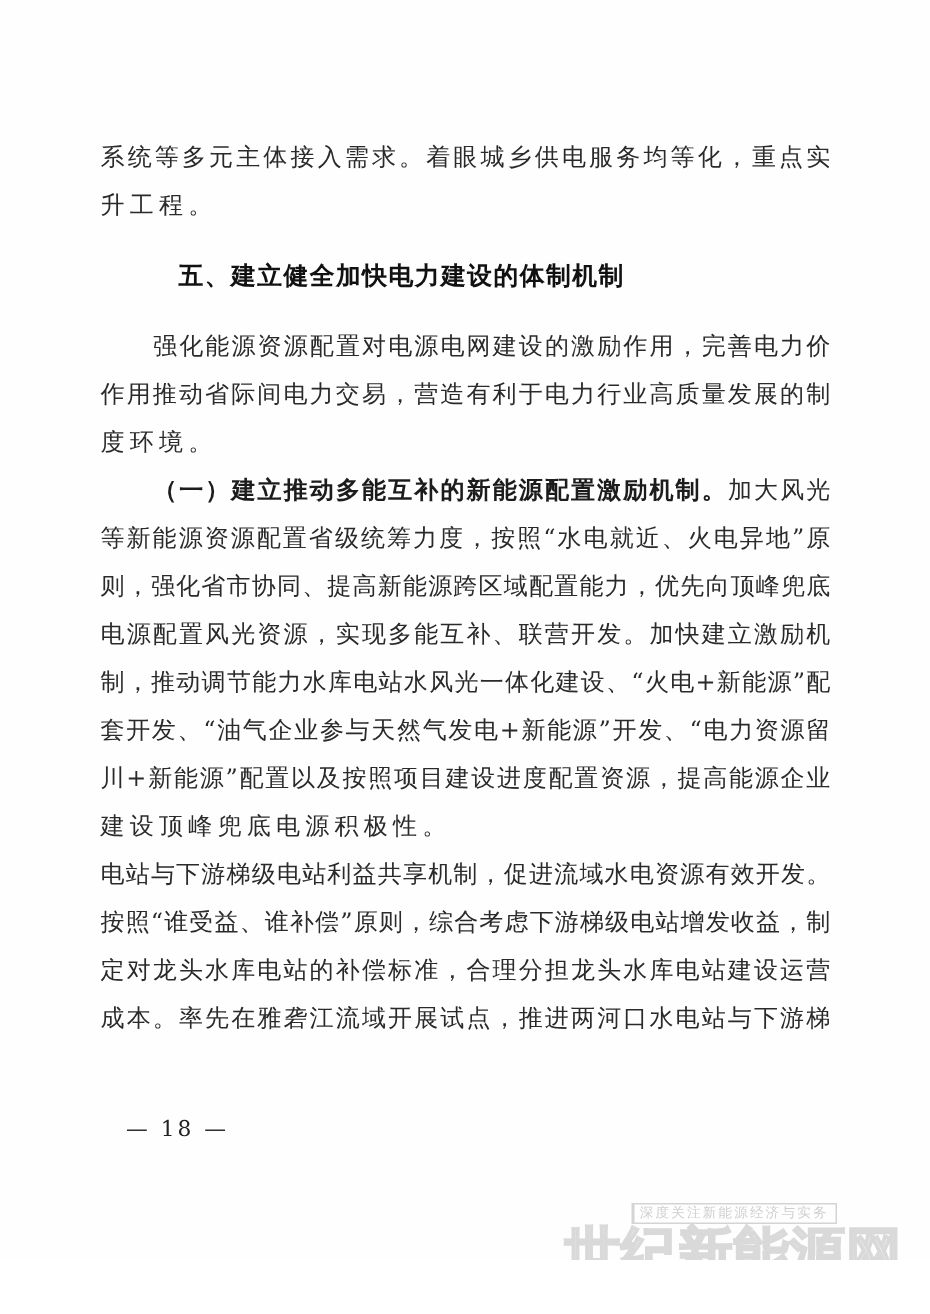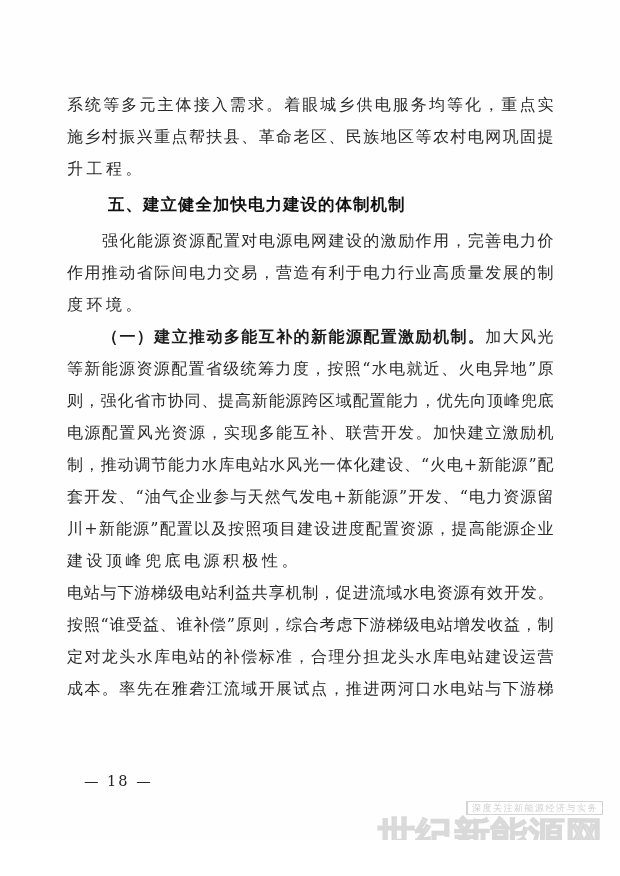--- a/index.html
+++ b/index.html
@@ -44,41 +44,41 @@
   .lead {
     font-weight: 700;
     color: #1c1c1c;
   }
   .heading {
     font-family: "DejaVu Sans", "Liberation Sans", sans-serif;
     font-size: 16.5px;
     font-weight: 700;
     line-height: 32px;
     height: 32px;
-    margin: 4px;
+    margin: 15px;
     padding-left: 37px;
     letter-spacing: 1px;
     color: #111111;
     text-align: left;
   }
   #page-number {
     position: absolute;
     left: 84px;
-    top: 771px;
+    top: 743px;
     font-size: 14.5px;
     line-height: 20px;
     letter-spacing: 2px;
     color: #222222;
   }
   #watermark {
     position: absolute;
     right: 17px;
     top: 796px;
     width: 228px;
-    text-align: right;
+    text-align: center;
     user-select: none;
   }
   .wm-tagline {
     display: inline-block;
     font-family: "DejaVu Sans", "Liberation Sans", sans-serif;
     font-size: 9px;
     line-height: 12px;
     letter-spacing: 1.5px;
     color: #cfcfcf;
     border: 1px solid #d4d4d4;
@@ -108,21 +108,20 @@
   }
 </style>
 </head>
 <body>
 
 <div id="page">
 
   <div id="body-text">
 
     <div class="tline">系统等多元主体接入需求。着眼城乡供电服务均等化，重点实</div>
-    <div class="tline">施乡村振兴重点帮扶县、革命老区、民族地区等农村电网巩固提</div>
     <div class="tline last">升工程。</div>
 
     <h2 class="heading">五、建立健全加快电力建设的体制机制</h2>
 
     <div class="tline indent">强化能源资源配置对电源电网建设的激励作用，完善电力价</div>
     <div class="tline">作用推动省际间电力交易，营造有利于电力行业高质量发展的制</div>
     <div class="tline last">度环境。</div>
 
     <div class="tline indent"><span class="lead">（一）建立推动多能互补的新能源配置激励机制。</span><span>加大风光</span></div>
     <div class="tline">等新能源资源配置省级统筹力度，按照“水电就近、火电异地”原</div>

